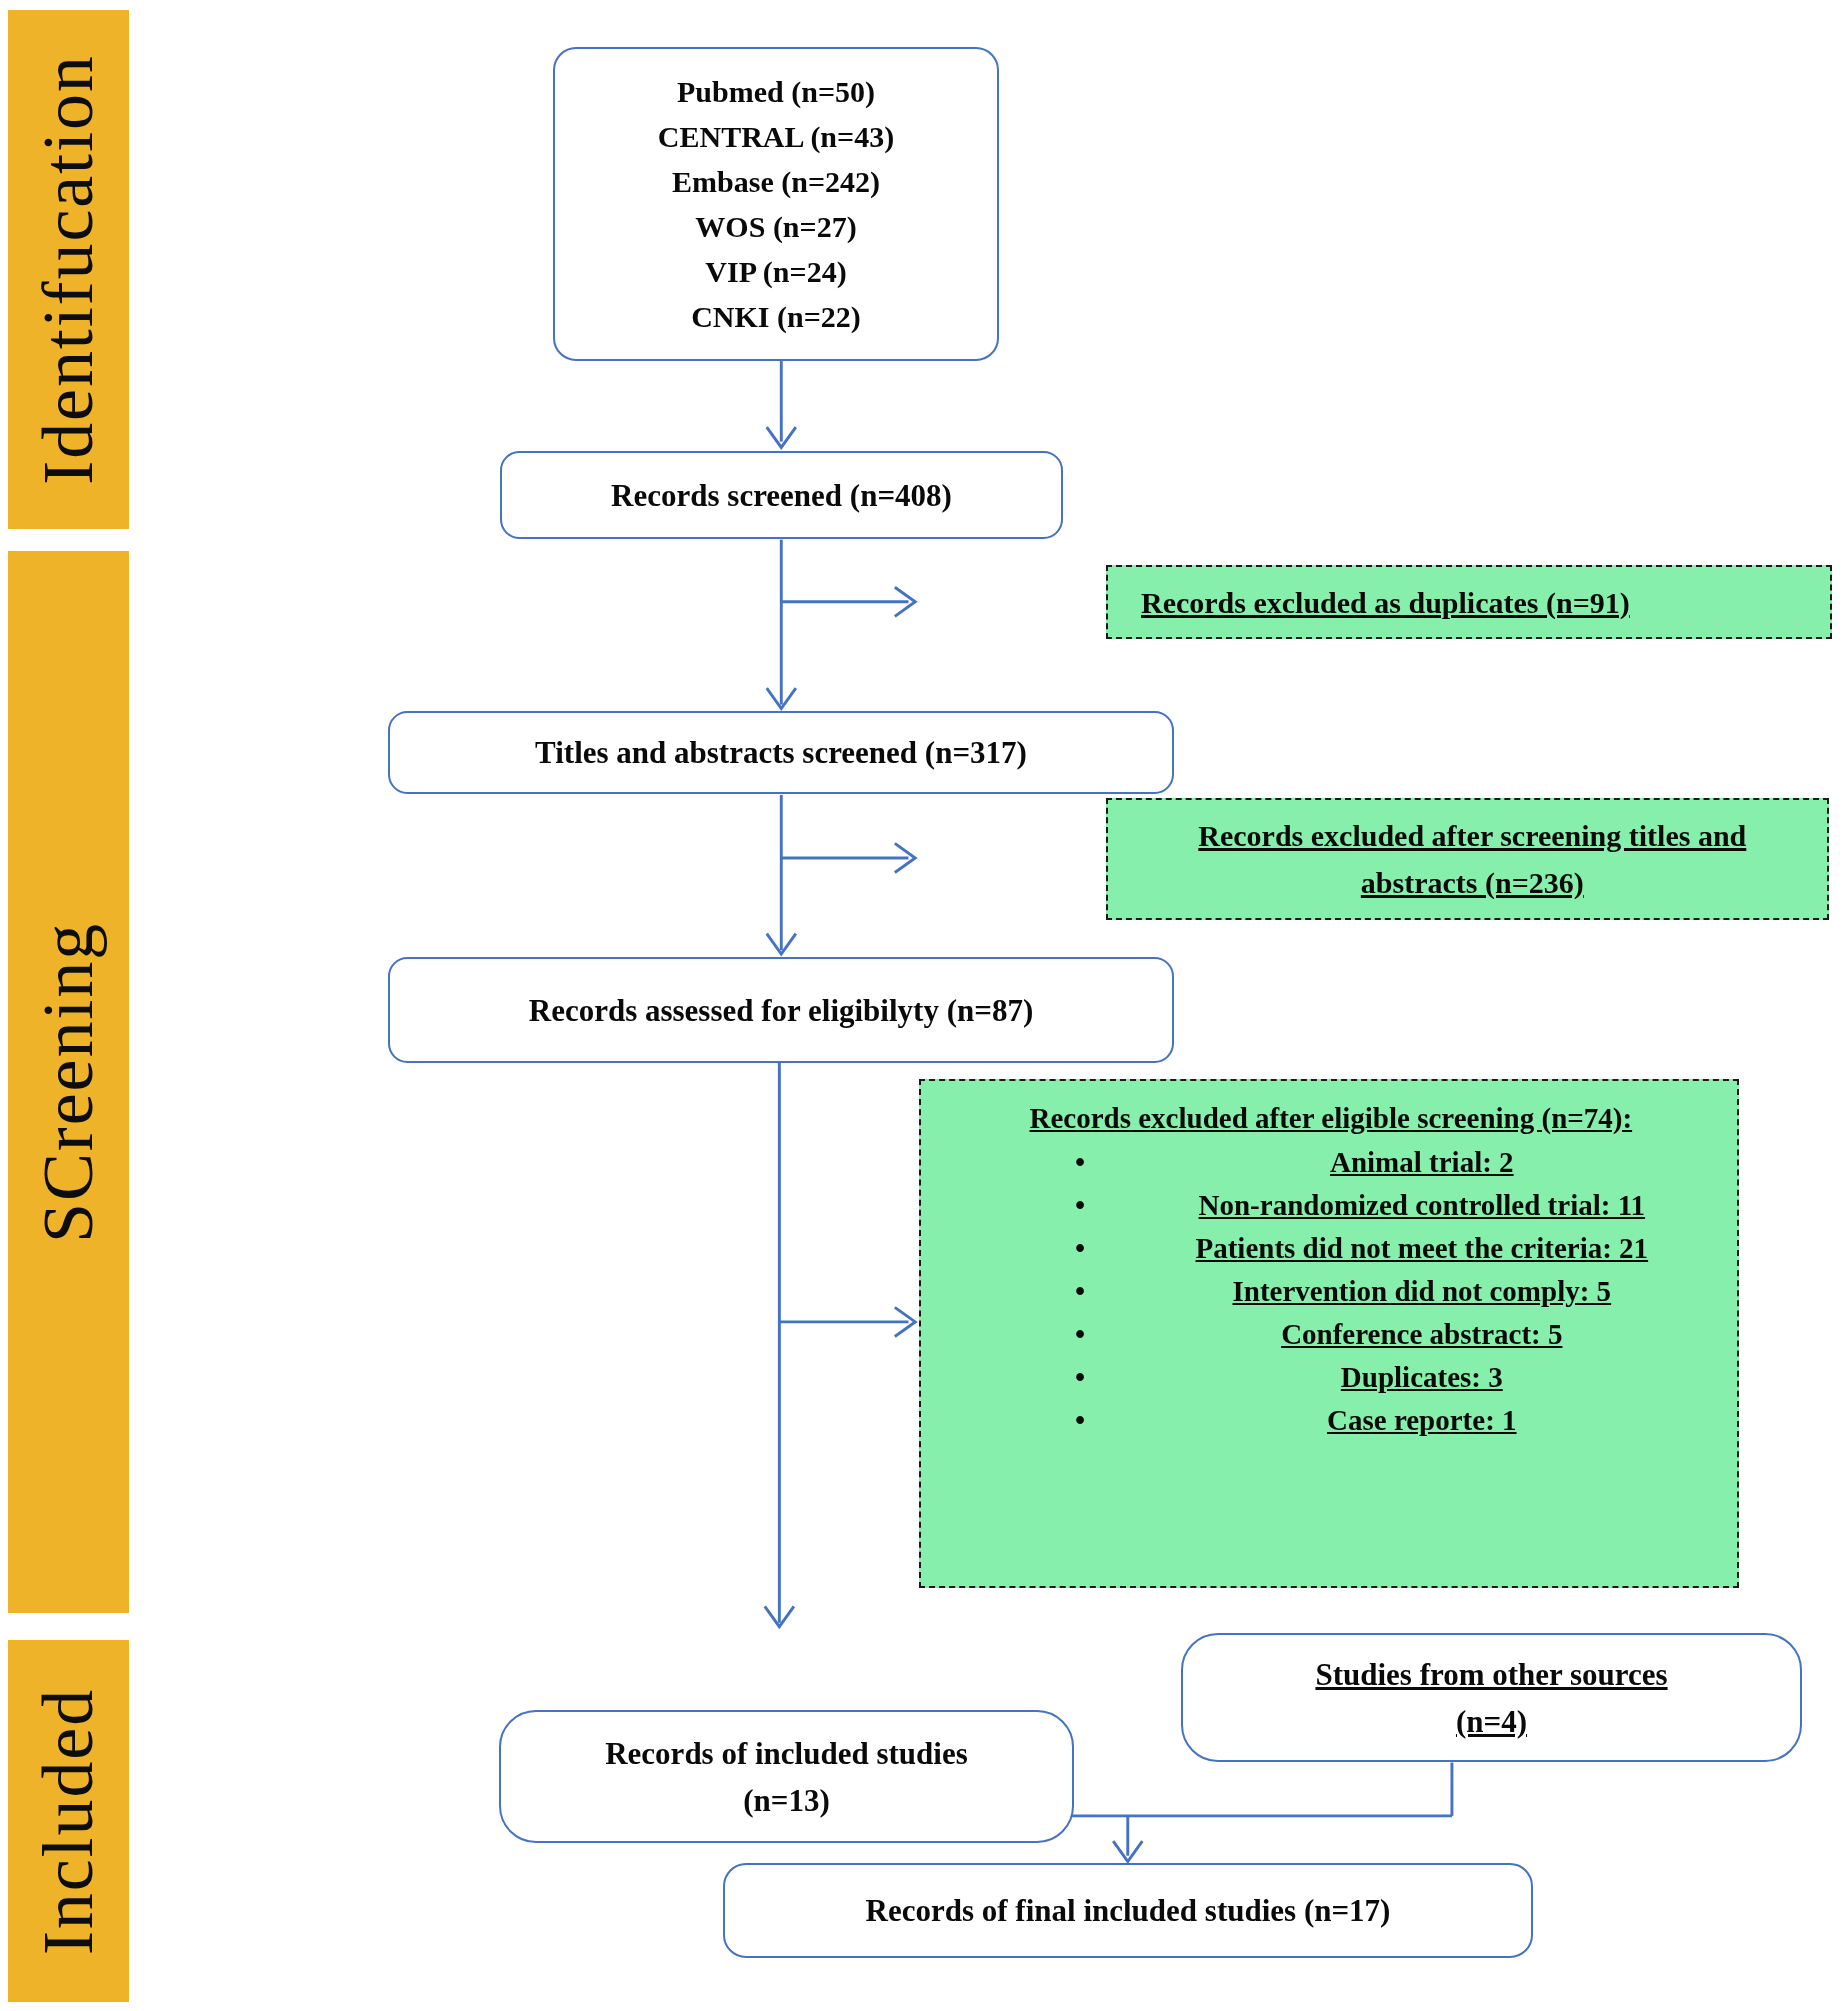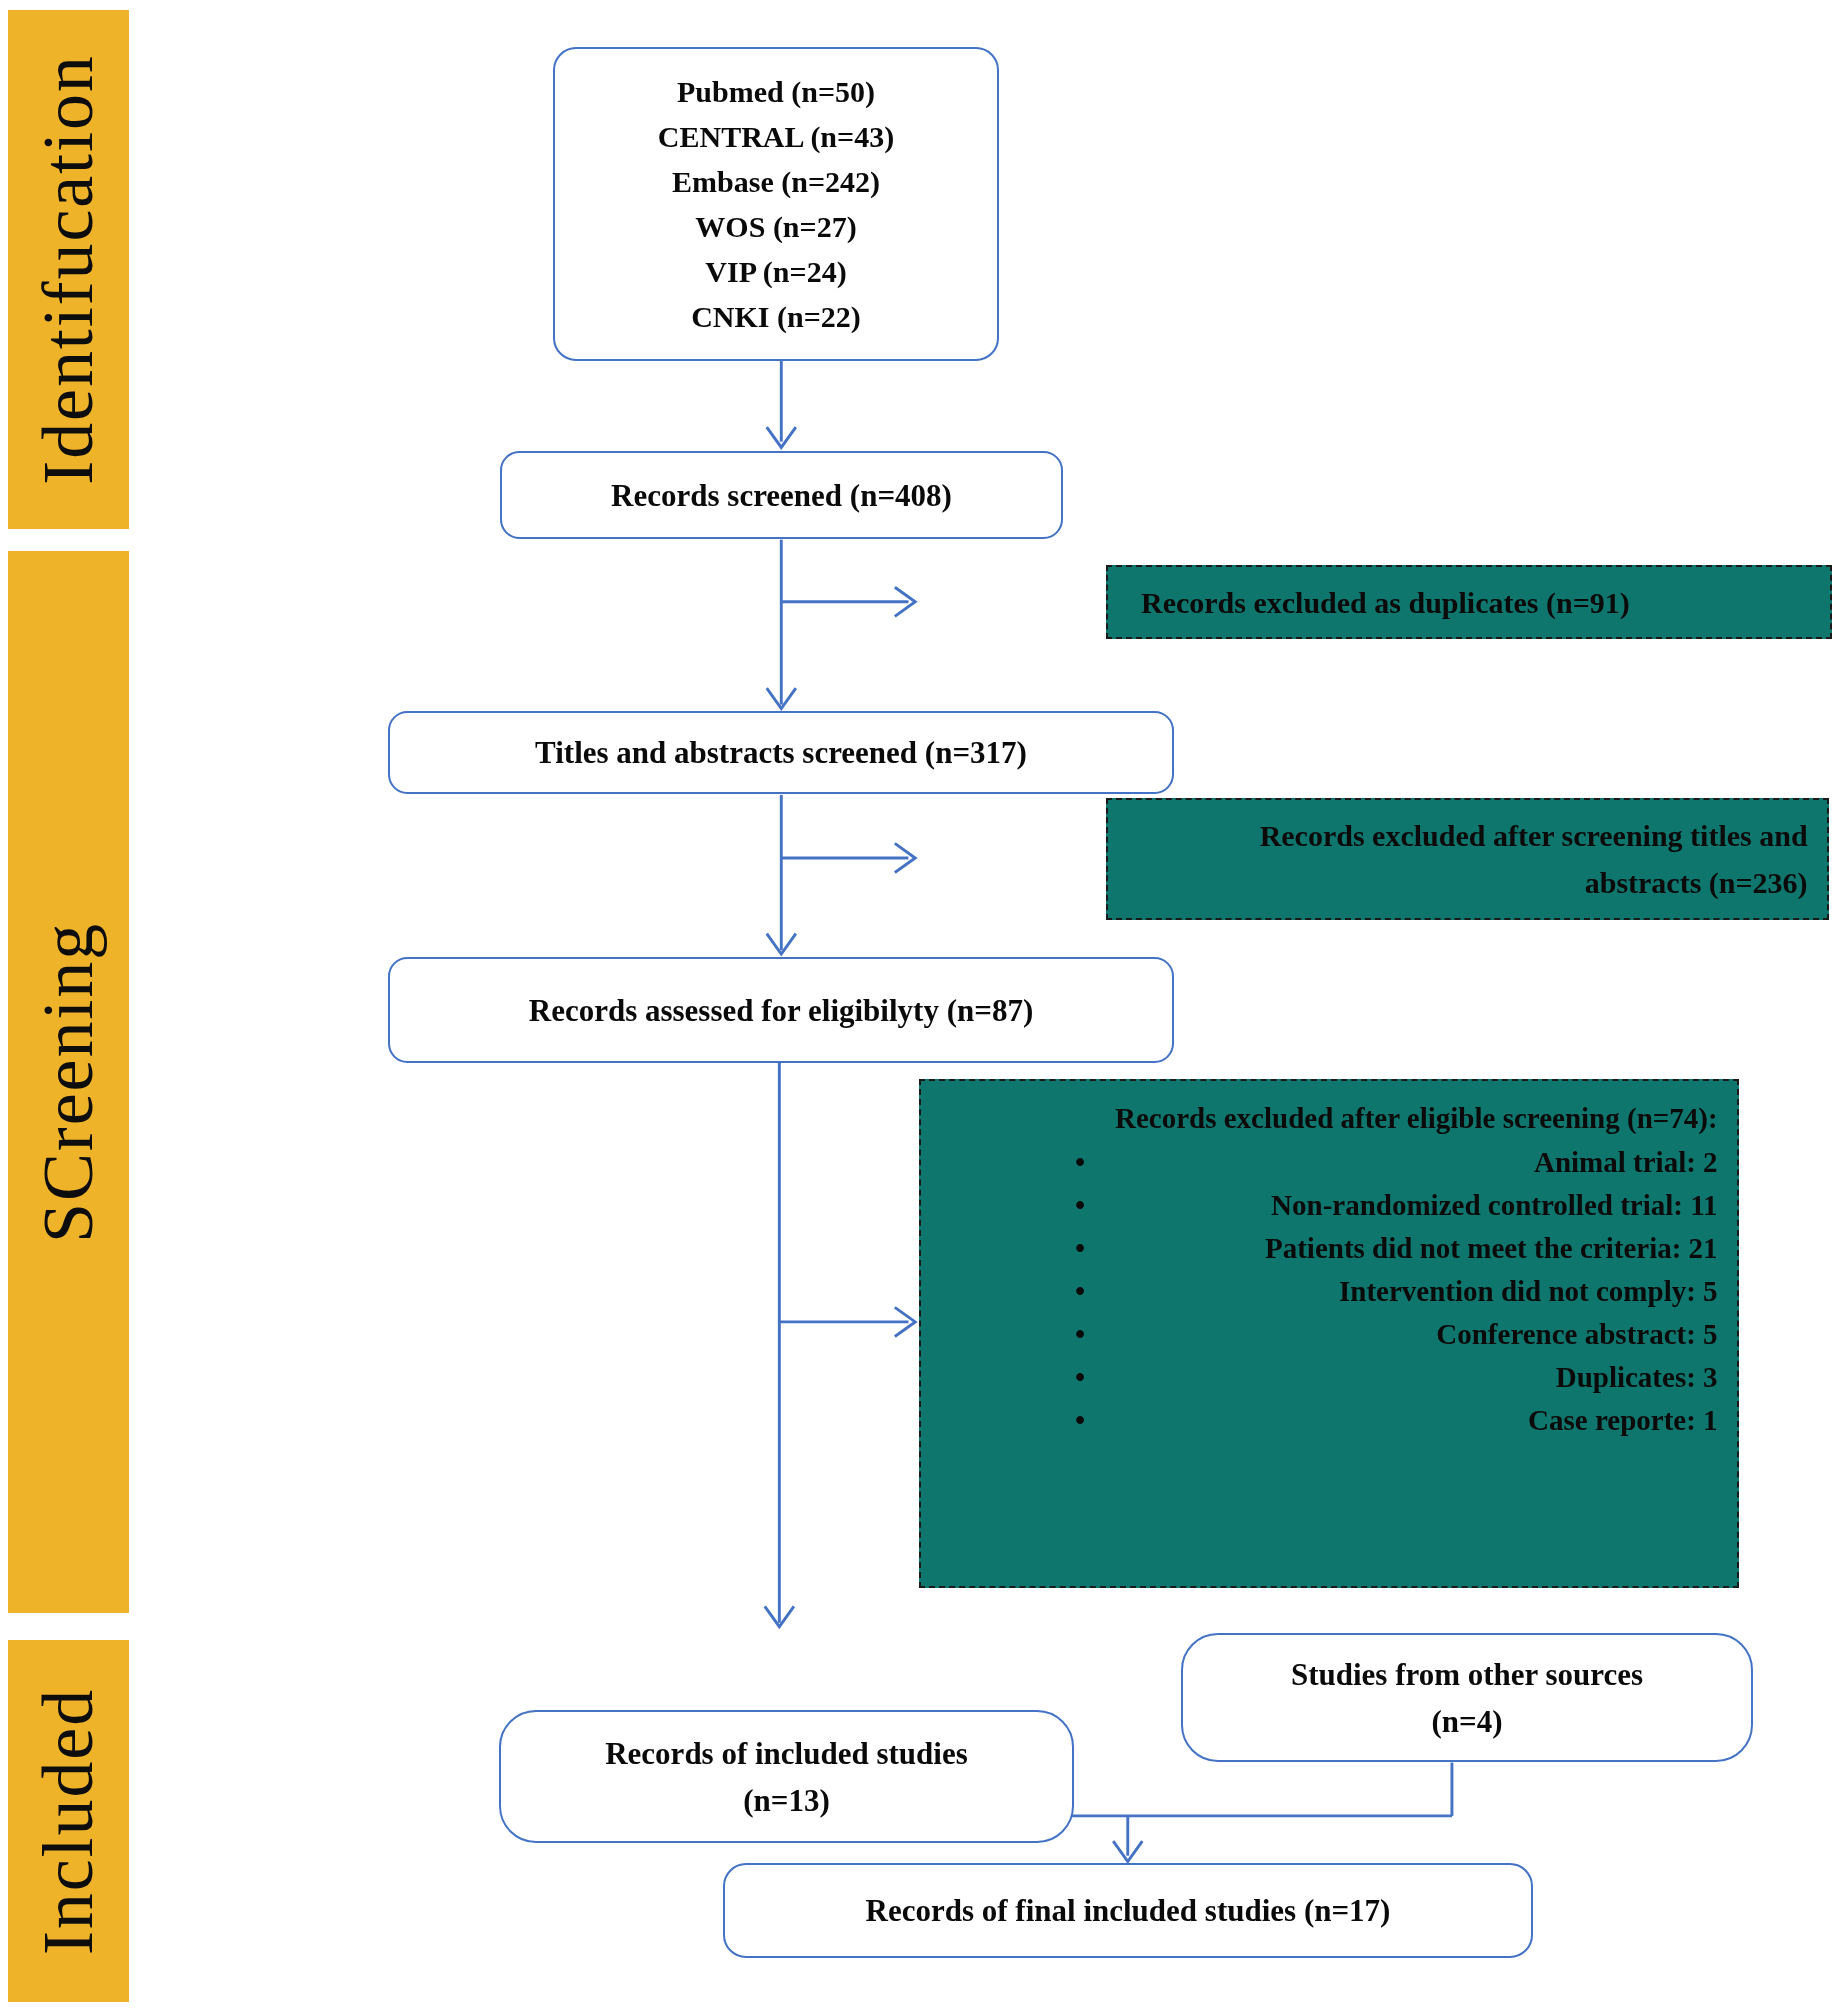--- a/index.html
+++ b/index.html
@@ -47,33 +47,34 @@
     text-align: center;
     font-weight: 700;
     font-size: 30px;
     line-height: 45px;
   }
   #box-sources   { left: 553px;  top: 47px;   width: 446px; height: 314px; border-radius: 23px; }
   #box-screened  { left: 500px;  top: 451px;  width: 563px; height: 88px;  border-radius: 19.4px; font-size: 31px; }
   #box-titles    { left: 388px;  top: 711px;  width: 786px; height: 83px;  border-radius: 19.4px; font-size: 31px; }
   #box-assessed  { left: 388px;  top: 957px;  width: 786px; height: 106px;  border-radius: 19.4px; font-size: 31px; }
   #box-included  { left: 499px;  top: 1710px; width: 575px; height: 133px; border-radius: 37px; line-height: 47px; font-size: 31px; }
-  #box-other     { left: 1181px; top: 1633px; width: 572px; height: 129px; border-radius: 37px; line-height: 47px; font-size: 31px; }
+  #box-other     { left: 1181px; top: 1633px; width: 621px; height: 129px; border-radius: 37px; line-height: 47px; font-size: 31px; text-decoration: underline; }
   #box-final     { left: 723px;  top: 1863px; width: 810px; height: 95px;  border-radius: 23px; font-size: 31px; }
 
   
   .excl-box {
     position: absolute;
     box-sizing: border-box;
     border: 2.9px dashed #1a1a1a;
-    background: #0f766e;
+    background: #86efac;
     font-weight: 700;
     font-size: 30px;
     line-height: 47px;
-    text-align: right;
+    text-align: center;
+    text-decoration: underline;
   }
   #excl-duplicates {
     left: 1106px; top: 565px; width: 726px; height: 74px;
     display: flex; align-items: center;
     padding: 0 19.4px 0 33px;
   }
   #excl-titles {
     left: 1106px; top: 798px; width: 723px; height: 122px;
     padding: 11.6px 19.4px 0 29px;
   }

